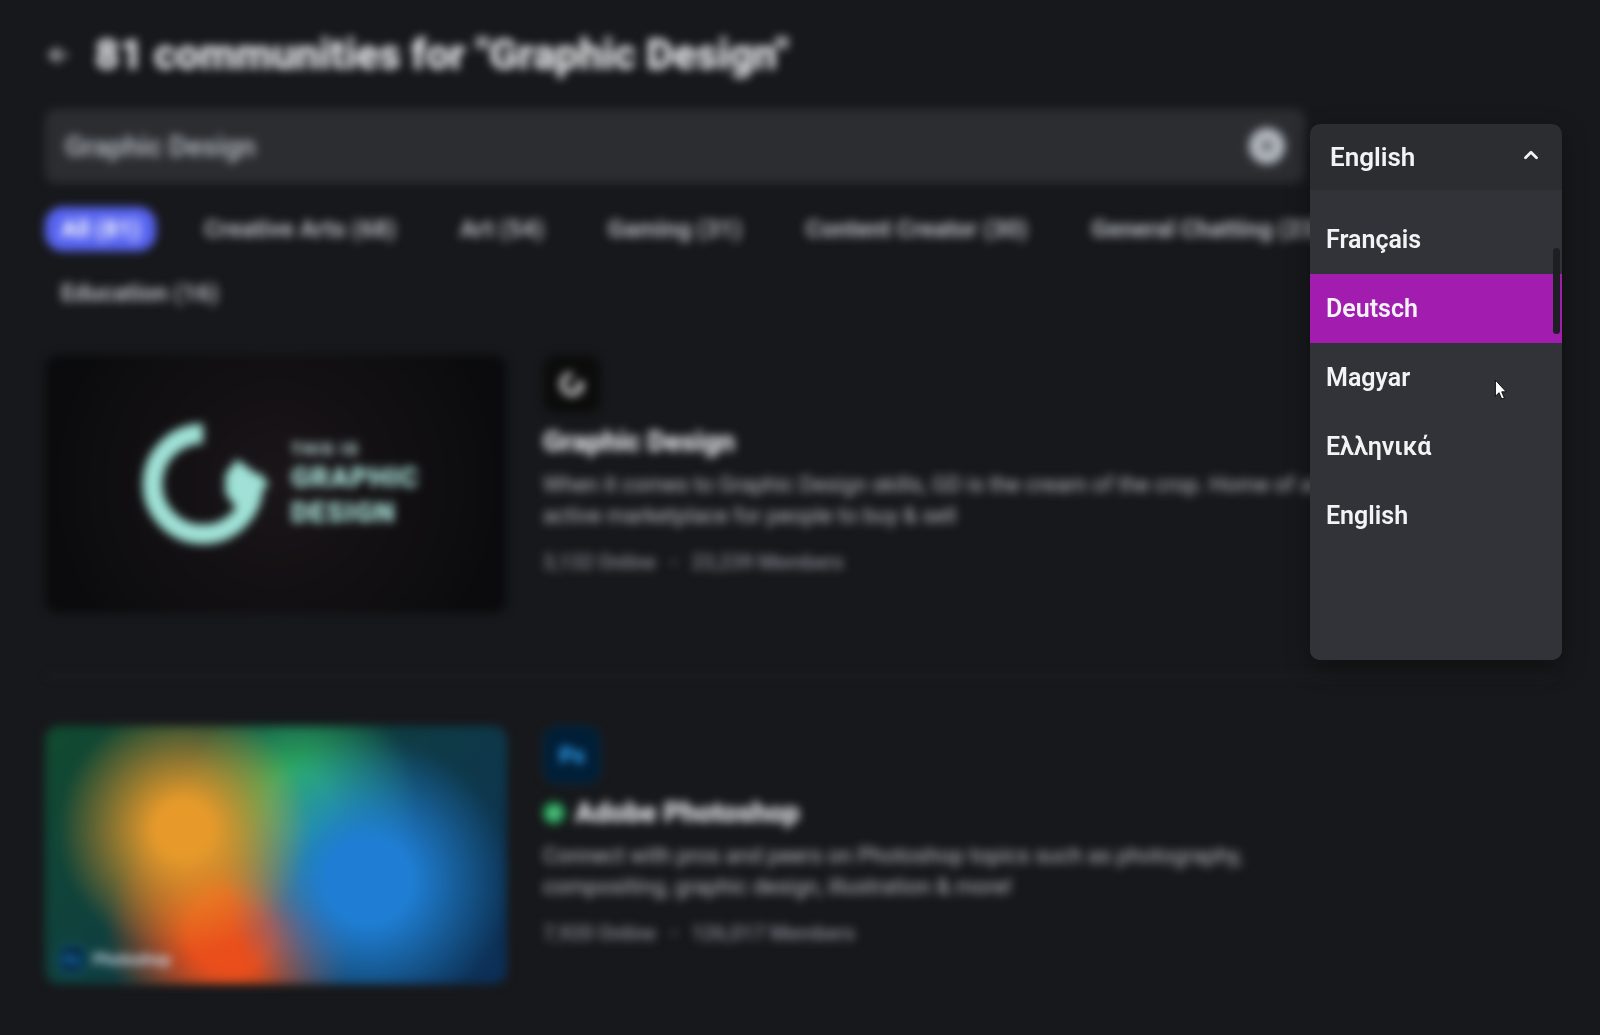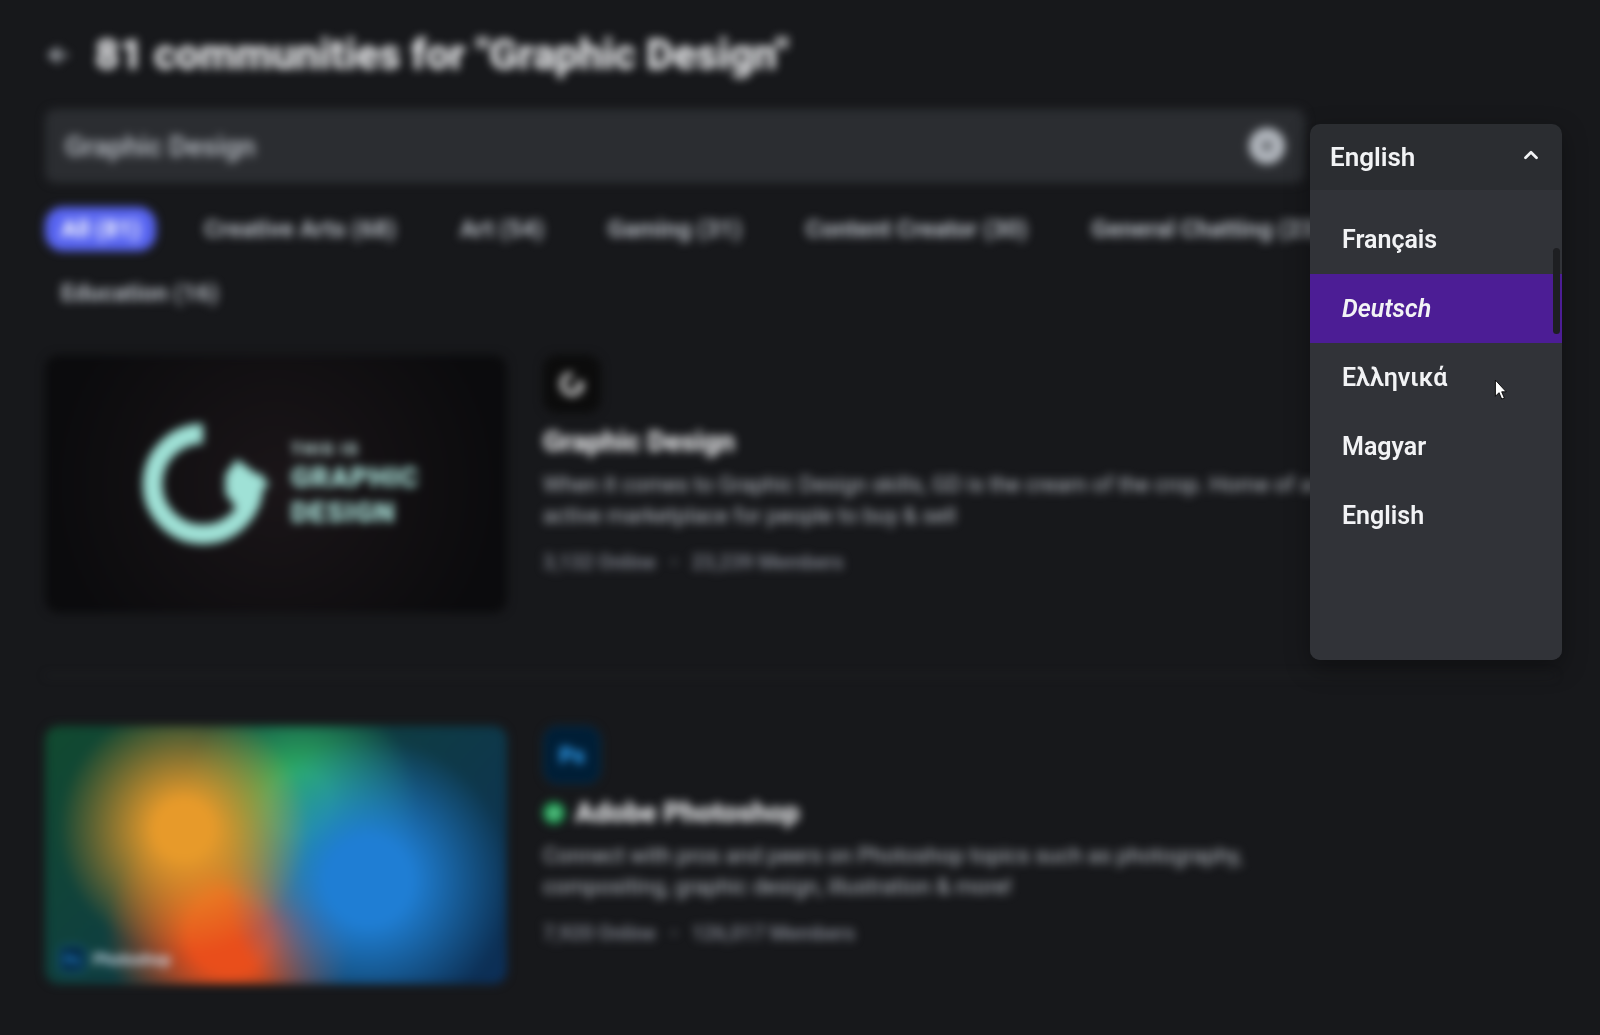--- a/index.html
+++ b/index.html
@@ -213,28 +213,27 @@
     overflow: hidden;
   }
   .lang-list {
     position: absolute;
     top: -54px;
     left: 0; right: 0;
     display: flex;
     flex-direction: column;
   }
   .lang-option {
-    padding: 20px 32px;
+    padding: 20px 16px;
     font-size: 25px;
     color: #f2f3f5;
     cursor: pointer;
   }
   .lang-option.hovered {
-    background: #4c1d95;
-    font-style: italic;
+    background: #a21caf;
   }
   .lang-scroll-thumb {
     position: absolute;
     right: 2px;
     top: 58px;
     width: 7px;
     height: 86px;
     background: #1e1f22;
     border-radius: 4px;
   }
@@ -363,22 +362,22 @@
         <polyline points="6 15 12 9 18 15"></polyline>
       </svg>
     </span>
   </div>
   <div class="lang-list-viewport">
     <div class="lang-list">
 
     <div class="lang-option">Nederlands</div>
         <div class="lang-option">Français</div>
         <div class="lang-option hovered">Deutsch</div>
+        <div class="lang-option">Magyar</div>
         <div class="lang-option">Ελληνικά</div>
-        <div class="lang-option">Magyar</div>
         <div class="lang-option">English</div>
       </div>
     <div class="lang-scroll-thumb"></div>
   </div>
 </div>
 
 <div class="cursor-pointer">
   <svg viewBox="0 0 20 26" width="18" height="24">
     <path d="M6 2 L6 20 L10 16 L13 23 L16 22 L13 15 L18 15 Z" fill="#ffffff" stroke="#000" stroke-width="1"></path>
   </svg>

